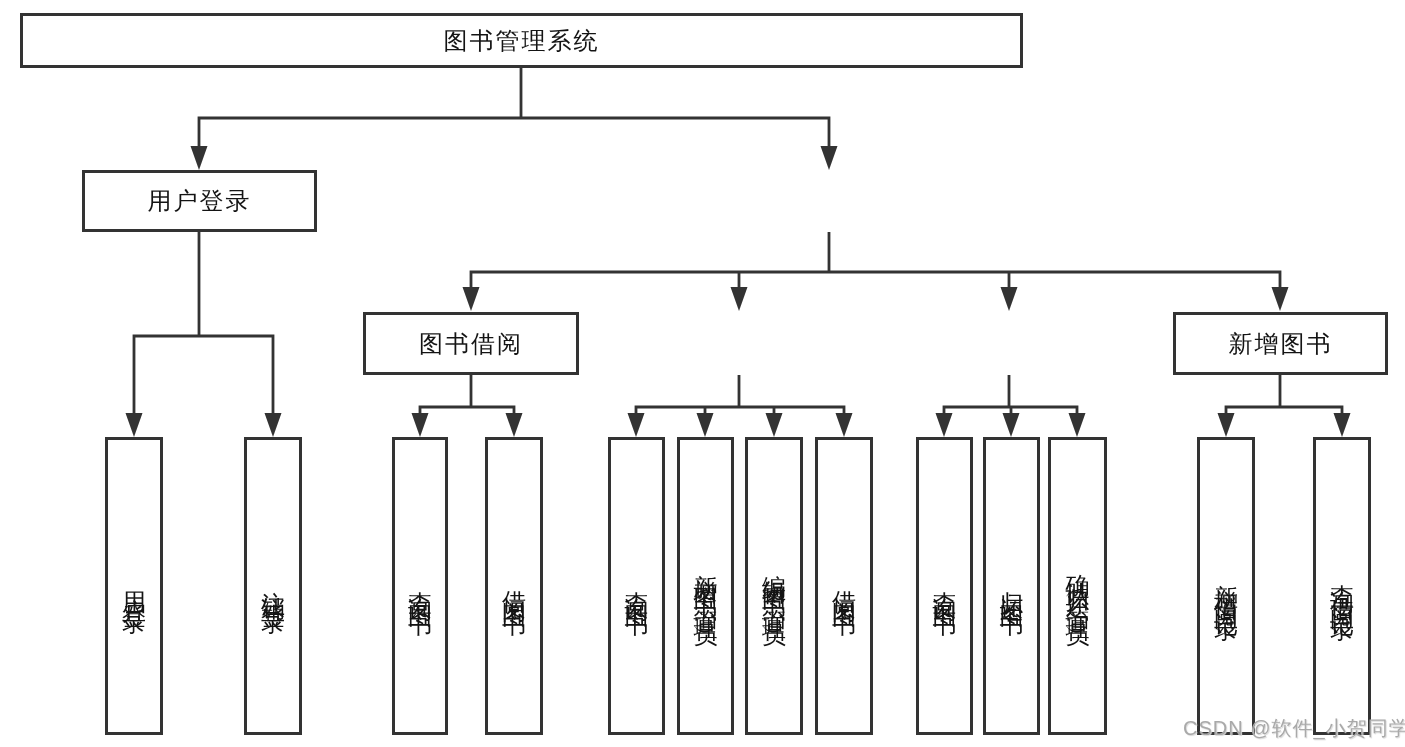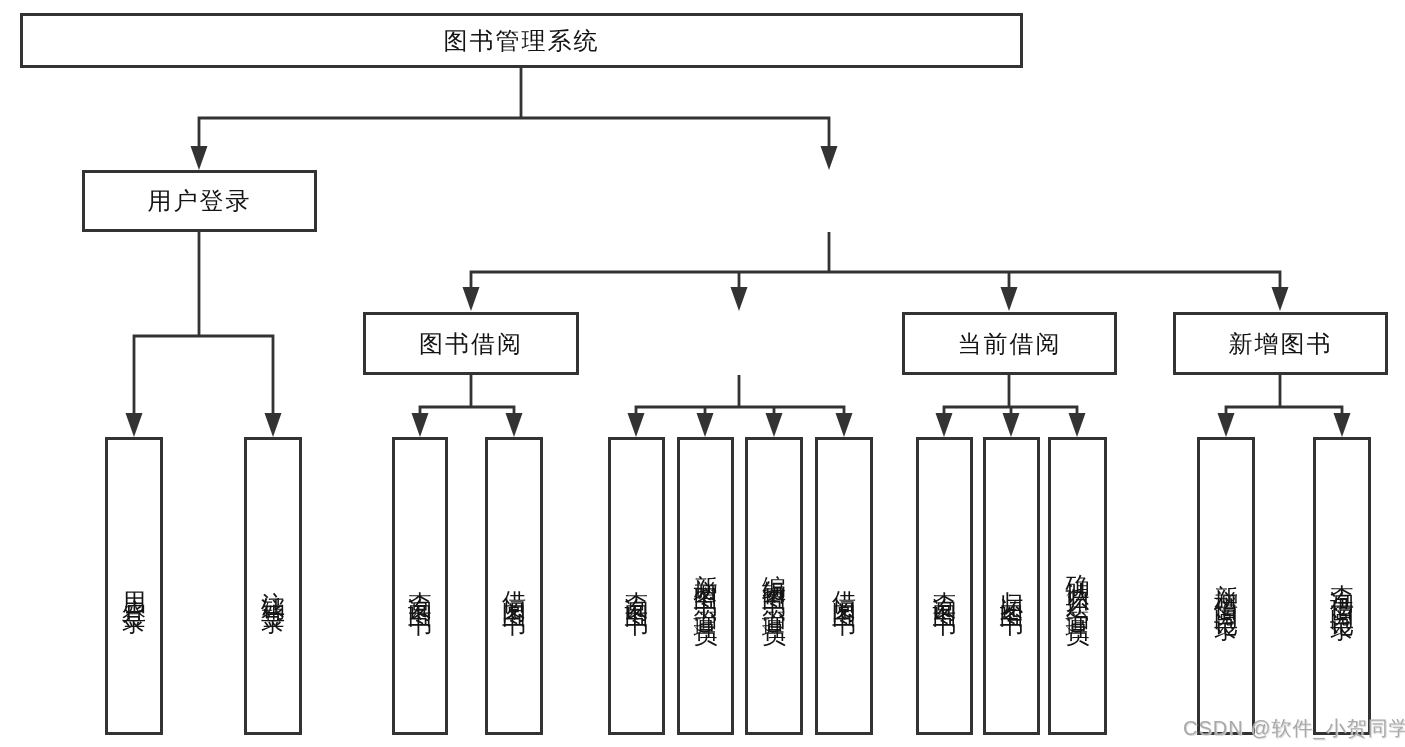--- a/index.html
+++ b/index.html
@@ -111,23 +111,20 @@
     <span>图书管理系统</span>
   </div>
 
   <div class="box hbox" style="left:82px; top:170px; width:235px; height:62px;">
     <span>用户登录</span>
   </div>
 
   <div class="box hbox" style="left:363px; top:312px; width:216px; height:63px;">
     <span>图书借阅</span>
   </div>
-  <div class="box hbox" style="left:902px; top:312px; width:215px; height:63px;">
-    <span>当前借阅</span>
-  </div>
   <div class="box hbox" style="left:1173px; top:312px; width:215px; height:63px;">
     <span>新增图书</span>
   </div>
 
   <div class="box vbox" style="left:105px; top:437px; width:58px; height:298px;">
     <span class="vlabel">用户登录</span>
   </div>
   <div class="box vbox" style="left:244px; top:437px; width:58px; height:298px;">
     <span class="vlabel">注销登录</span>
   </div>

